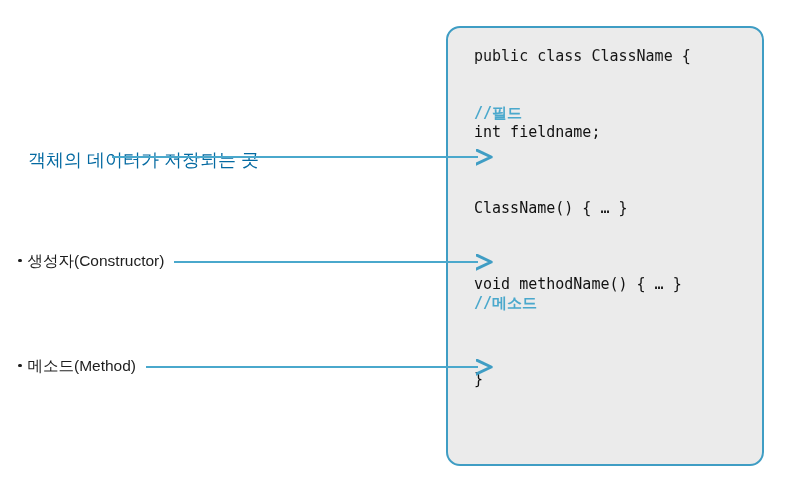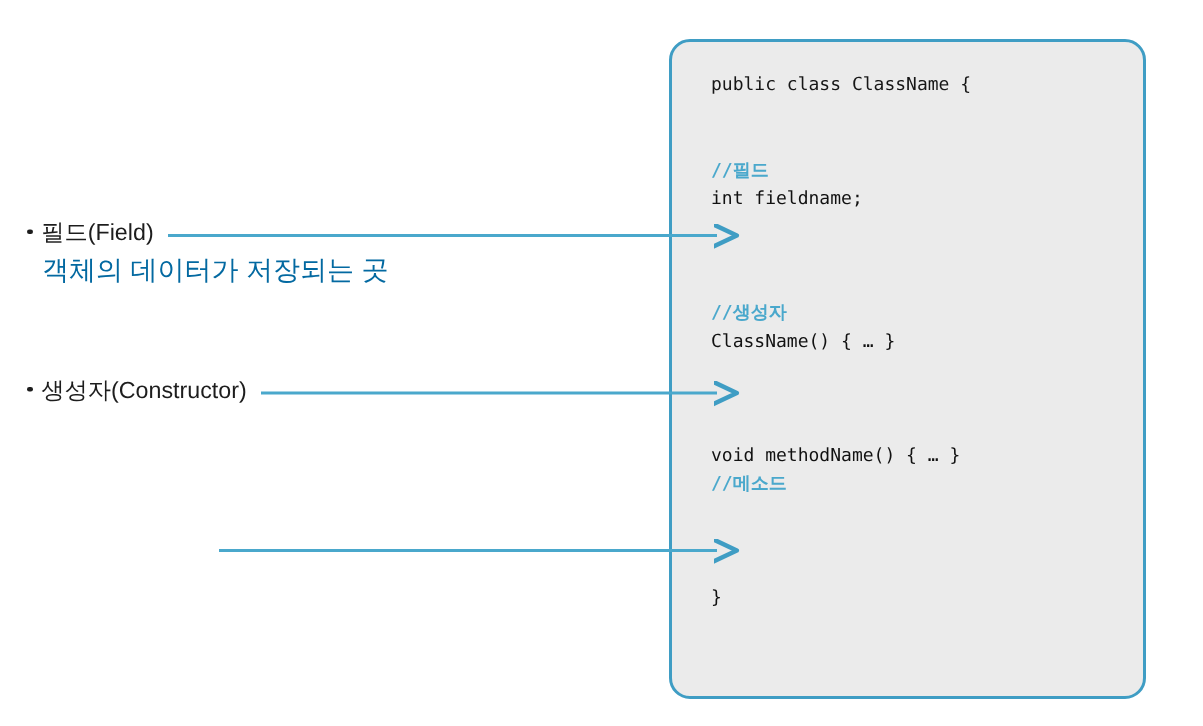--- a/index.html
+++ b/index.html
@@ -86,21 +86,21 @@
   }
   #code-body {
     position: absolute;
     left: 0;
     top: 0;
     width: 100%;
     height: 100%;
     box-sizing: border-box;
     padding: 19px 0 16px 26px;
     font-family: "DejaVu Sans Mono", "Liberation Mono", monospace;
-    font-size: 12px;
+    font-size: 15px;
     line-height: 19px;
     color: #161616;
     letter-spacing: 0px;
   }
   .code-line {
     white-space: pre;
     height: 19px;
   }
   .code-line.spacer { color: transparent; }
   .code-comment {
@@ -114,54 +114,53 @@
   .code-head {
     color: #161616;
   }
 </style>
 </head>
 <body>
 
 <div id="left-panel">
 
   <div class="explain-item item-0">
-    <div class="explain-term">
-      <span class="bullet-dot"></span>
-      <span>필드(Field)</span>
-    </div>
     <div class="explain-desc">객체의 데이터가 저장되는 곳</div>
   </div>
 
   <div class="explain-item item-1">
     <div class="explain-term">
       <span class="bullet-dot"></span>
       <span>생성자(Constructor)</span>
     </div>
   </div>
 
   <div class="explain-item item-2">
+    <div class="explain-term">
+      <span class="bullet-dot"></span>
+      <span>메소드(Method)</span>
+    </div>
   </div>
 
 </div>
 
 <div id="code-card">
   <div id="code-body">
 
     <div class="code-line code-head">public class ClassName {</div>
     <div class="code-line spacer">&nbsp;</div>
     <div class="code-line spacer">&nbsp;</div>
 
     <div class="code-line code-comment">//필드</div>
     <div class="code-line code-stmt">int fieldname;</div>
 
     <div class="code-line spacer">&nbsp;</div>
     <div class="code-line spacer">&nbsp;</div>
     <div class="code-line spacer">&nbsp;</div>
 
-    <div class="code-line code-comment">//생성자</div>
     <div class="code-line code-stmt">ClassName() { … }</div>
 
     <div class="code-line spacer">&nbsp;</div>
     <div class="code-line spacer">&nbsp;</div>
     <div class="code-line spacer">&nbsp;</div>
 
     <div class="code-line code-stmt">void methodName() { … }</div>
     <div class="code-line code-comment">//메소드</div>
 
     <div class="code-line spacer">&nbsp;</div>

